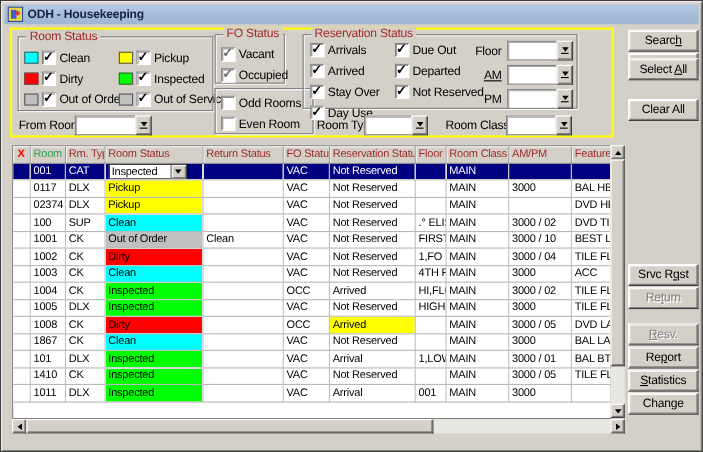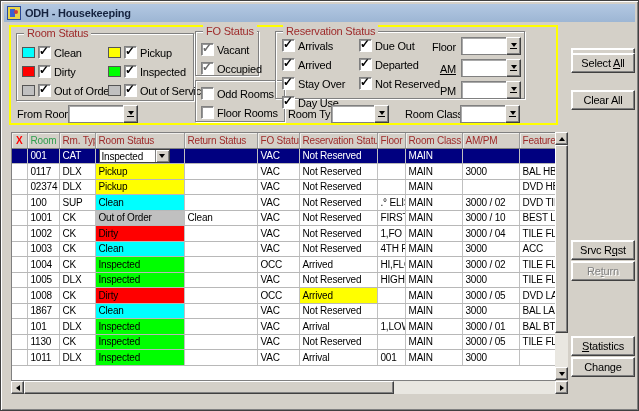--- a/index.html
+++ b/index.html
@@ -203,21 +203,21 @@
     </div>
 
     <div class="groupbox" style="left:184px; top:53px; width:90px; height:42px;">
       <div id="parity-items" style="position:absolute; left:5px; top:3px;text-align:center;">
           <div class="fitem">
             <span class="cb"></span>
             <span class="flabel">Odd Rooms</span>
           </div>
           <div class="fitem">
             <span class="cb"></span>
-            <span class="flabel">Floor Rooms</span>
+            <span class="flabel">Even Room</span>
           </div>
         </div>
     </div>
 
     <div class="groupbox" style="left:264px; top:4px; width:250px; height:68px;">
       <span class="legend">Reservation Status</span>
       <div id="res-col1" style="position:absolute; left:6px; top:4px;">
           <div class="fitem">
             <span class="cb">
               <span class="ck">✓</span>
@@ -304,25 +304,28 @@
     <span class="plabel" style="left:394px; top:81px;">Room Class</span>
     <div class="combo" style="left:449px; top:78px; width:60px;">
       <div class="combo-field"></div>
       <div class="combo-btn">
           <span class="tri-dn"></span>
           <span class="bar"></span>
         </div>
     </div>
   </div>
 
+  <div class="btn" style="top:26px">Searc<u>h</u></div>
   <div class="btn" style="top:47px">Advanced</div>
   <div class="btn" style="top:52px">Select <u>A</u>ll</div>
   <div class="btn" style="top:89px">Clear All</div>
   <div class="btn" style="top:239px">Srvc R<u>q</u>st</div>
   <div class="btn disabled" style="top:260px">Re<u>t</u>urn</div>
+  <div class="btn disabled" style="top:293px"><u>R</u>esv.</div>
+  <div class="btn" style="top:314px">Re<u>p</u>ort</div>
   <div class="btn" style="top:356px">Change</div>
   <div class="btn" style="top:335px"><u>S</u>tatistics</div>
 
   <div class="grid-wrap">
     <table class="grid" id="grid-table">
         <colgroup>
           <col style="width: 15px;">
           <col style="width: 32px;">
           <col style="width: 36px;">
           <col style="width: 89px;">
@@ -508,21 +511,21 @@
             <td></td>
             <td>VAC</td>
             <td>Arrival</td>
             <td>1,LOW</td>
             <td>MAIN</td>
             <td>3000 / 01</td>
             <td>BAL BT</td>
           </tr>
           <tr>
             <td class="ind"></td>
-            <td>1130</td>
+            <td>1410</td>
             <td>CK</td>
             <td style="background: rgb(0, 255, 0);">Inspected</td>
             <td></td>
             <td>VAC</td>
             <td>Not Reserved</td>
             <td></td>
             <td>MAIN</td>
             <td>3000 / 05</td>
             <td>TILE FLO</td>
           </tr>

